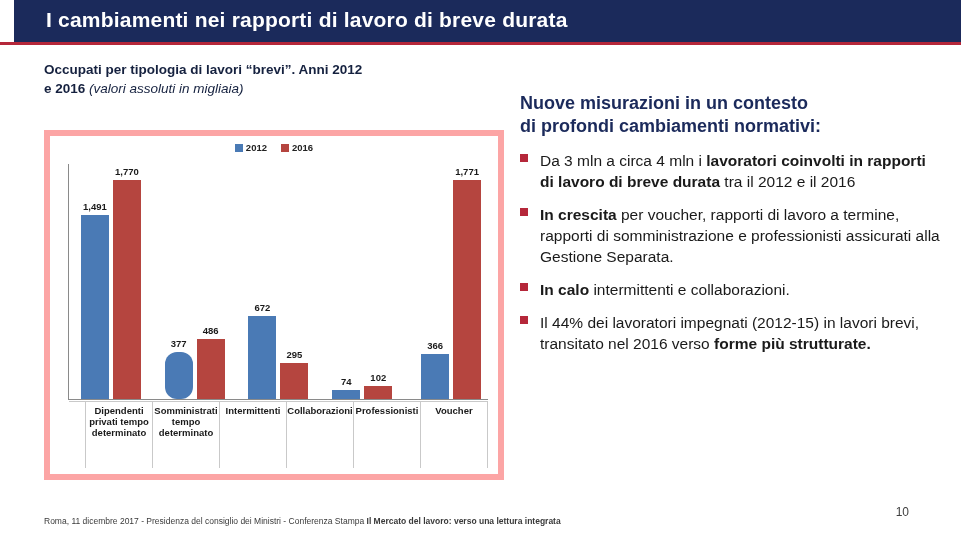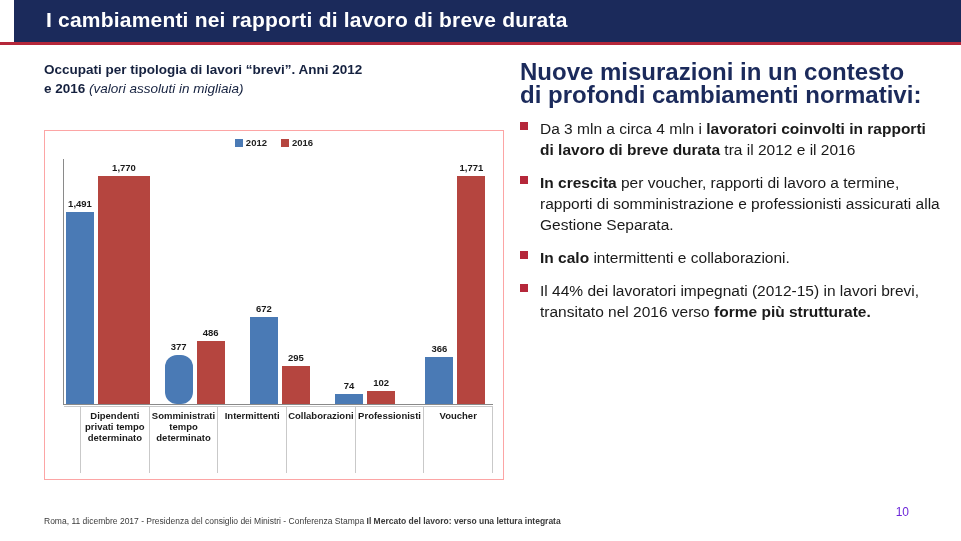--- a/index.html
+++ b/index.html
@@ -66,21 +66,21 @@
     font-style: italic;
   }
 
   
   .chart-box {
     position: absolute;
     left: 44px;
     top: 130px;
     width: 460px;
     height: 350px;
-    border: 1px solid #fca5a5;
+    border: 6px solid #fca5a5;
     background: #ffffff;
     box-sizing: border-box;
   }
   .legend {
     position: absolute;
     left: 0;
     top: 6px;
     width: 100%;
     text-align: center;
     font-size: 9.5px;
@@ -190,24 +190,25 @@
 
   
   .right-panel {
     position: absolute;
     left: 520px;
     top: 60px;
     width: 420px;
   }
   .right-title {
     color: #1b2a5b;
-    font-size: 24px;
+    font-size: 18px;
     font-weight: bold;
     line-height: 23px;
     margin-bottom: 12px;
+    margin-top: 32px;
   }
   .bullet-list {
     list-style: none;
     margin: 0;
     padding: 0;
   }
   .bullet-list li {
     position: relative;
     padding-left: 20px;
     margin-bottom: 12px;
@@ -235,21 +236,21 @@
     color: #3a3a3a;
     line-height: 12px;
   }
   .footer .line2 { margin-top: 2px; }
   .footer b { font-weight: bold; }
   .page-number {
     position: absolute;
     right: 52px;
     bottom: 22px;
     font-size: 12px;
-    color: #6d28d9;
+    color: #404040;
   }
 </style>
 </head>
 <body>
 
 <div class="header-bar">
   <div class="header-accent"></div>
   <div class="header-title">I cambiamenti nei rapporti di lavoro di breve durata</div>
 </div>
 <div class="header-underline"></div>
@@ -264,21 +265,21 @@
 <div class="chart-box">
   <div class="legend" id="legend"><span class="legend-item"><span class="swatch" style="background: rgb(74, 122, 181);"></span><span>2012</span></span><span class="legend-item"><span class="swatch" style="background: rgb(181, 69, 63);"></span><span>2016</span></span></div>
   <div class="plot">
     <div class="axis-line"></div>
     <div class="axis-line-v"></div>
     <div class="groups" id="groups">
         <div class="group">
           <div class="bar s0" style="height: 78.4737%;">
             <span class="value">1,491</span>
           </div>
-          <div class="bar s1" style="height: 93.1579%; padding-left: 24px;">
+          <div class="bar s1" style="height: 93.1579%;">
             <span class="value">1,770</span>
           </div>
         </div>
         <div class="group">
           <div class="bar s0" style="height: 19.8421%; border-radius: 12px;">
             <span class="value">377</span>
           </div>
           <div class="bar s1" style="height: 25.5789%;">
             <span class="value">486</span>
           </div>

